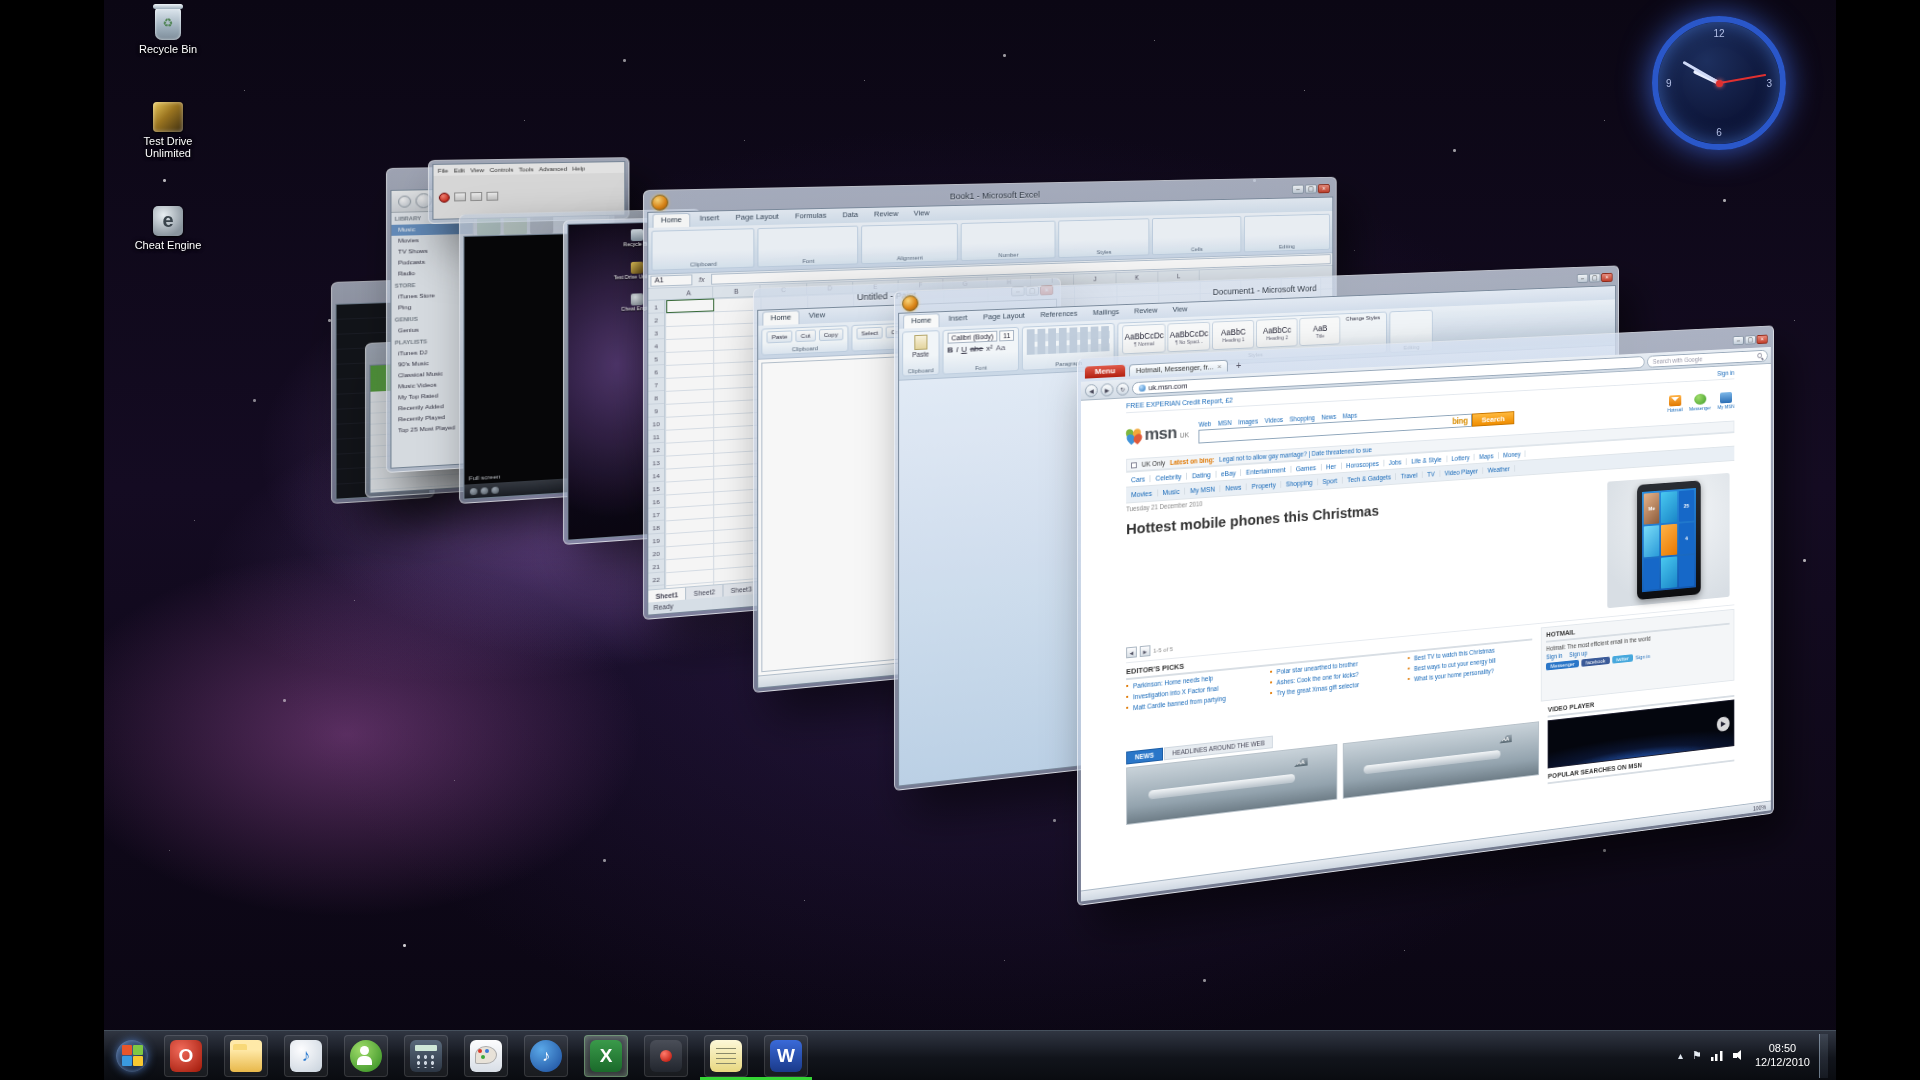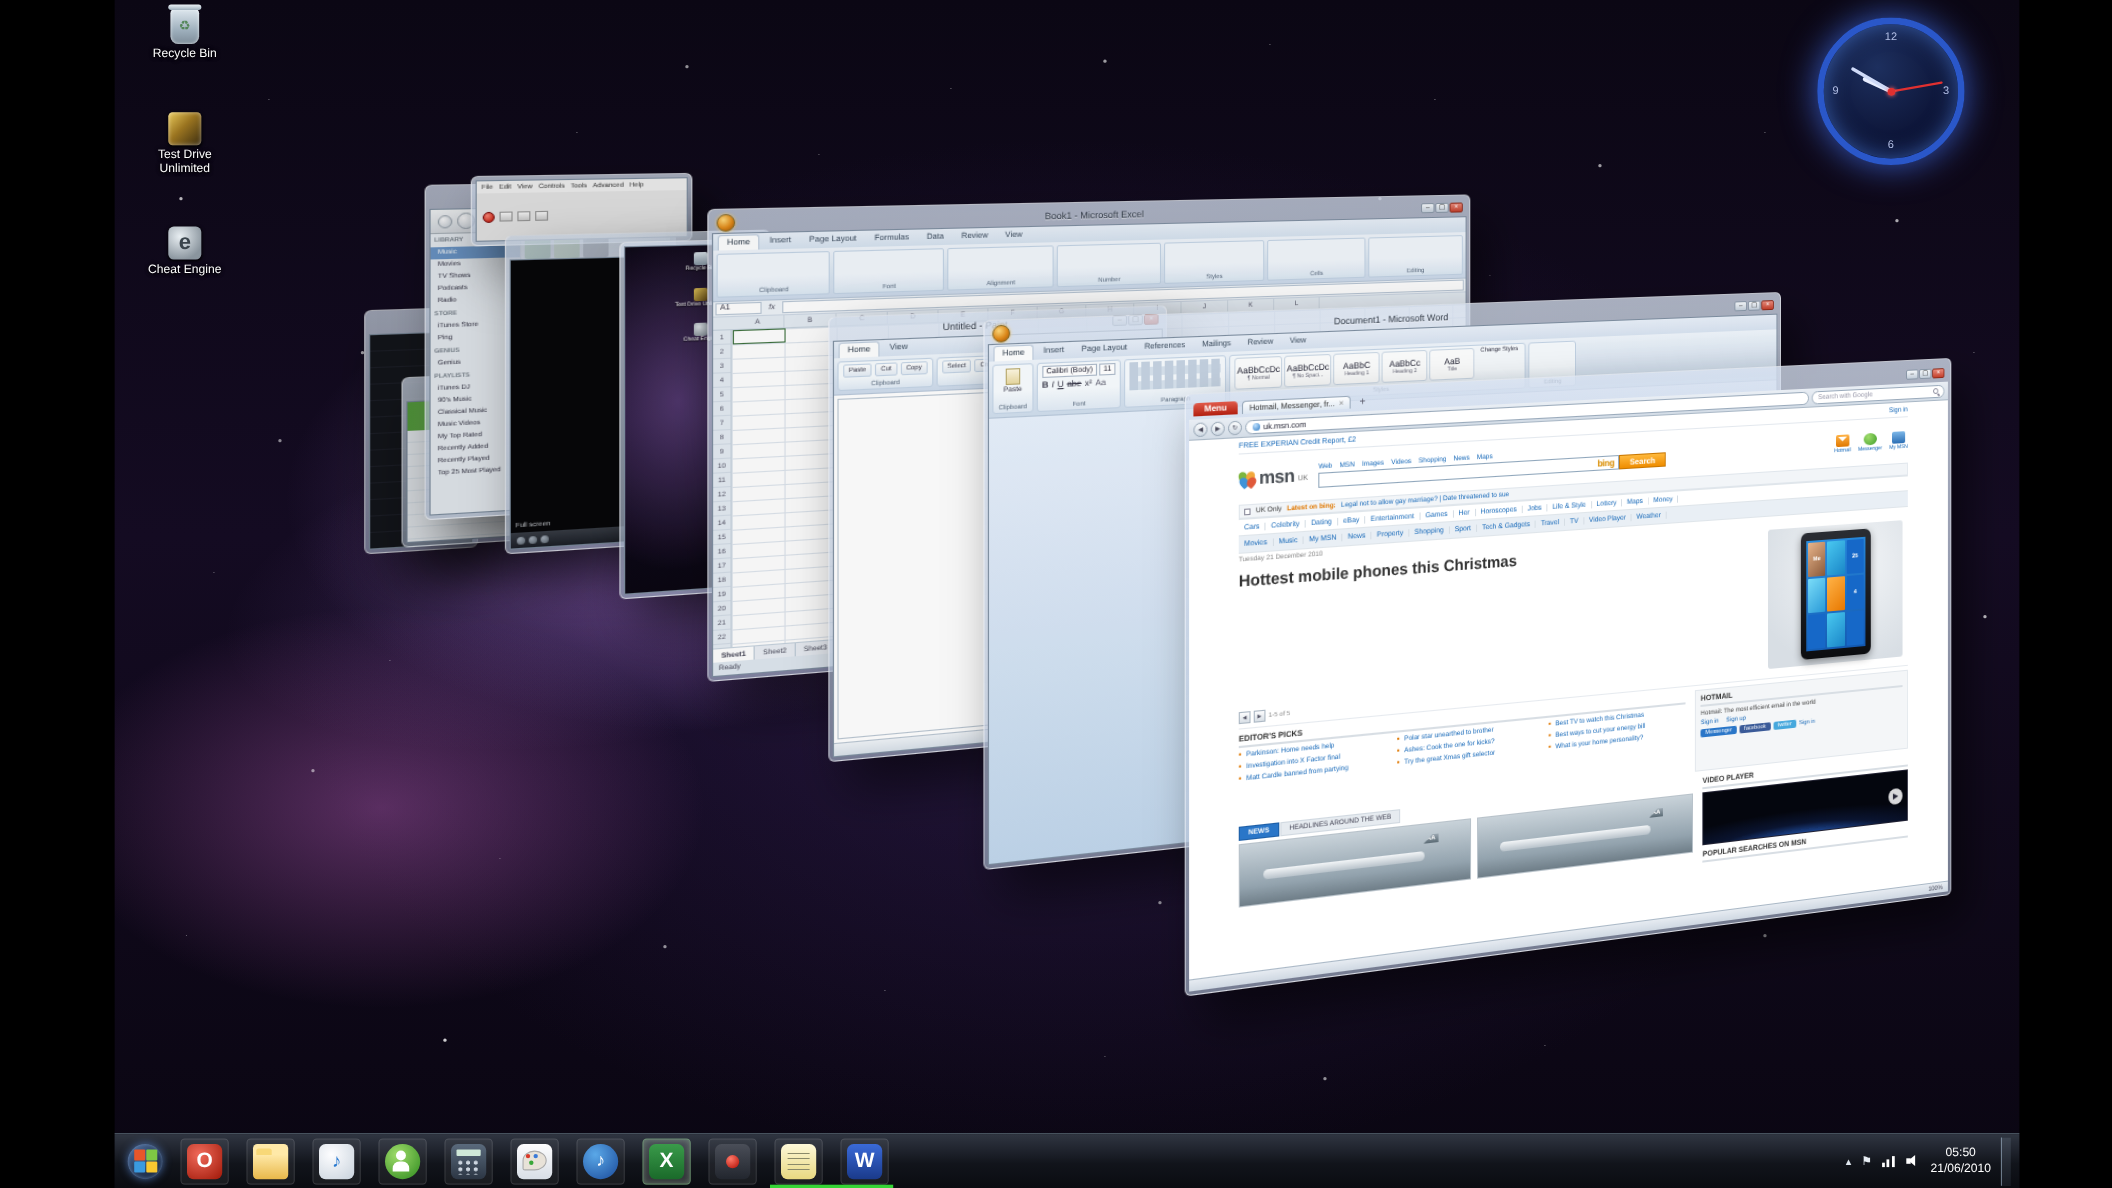--- a/index.html
+++ b/index.html
@@ -951,21 +951,21 @@
       <div class="tb-btn" title="Microsoft Word">
           <span class="ti ti-word"></span>
         </div>
     </div>
     <div class="tray">
       <span class="tray-chevron">▴</span>
       <span class="tri">⚑</span>
       <span class="tri tri-net"></span>
       <span class="tri tri-vol"></span>
       <div class="clockbox">
-        <span>05:50</span>
-        <span>21/06/2010</span>
+        <span>08:50</span>
+        <span>12/12/2010</span>
       </div>
       <span class="showdesk"></span>
     </div>
   </div>
 </div>
 
 <div class="vprogress"></div>
 
 </body></html>

